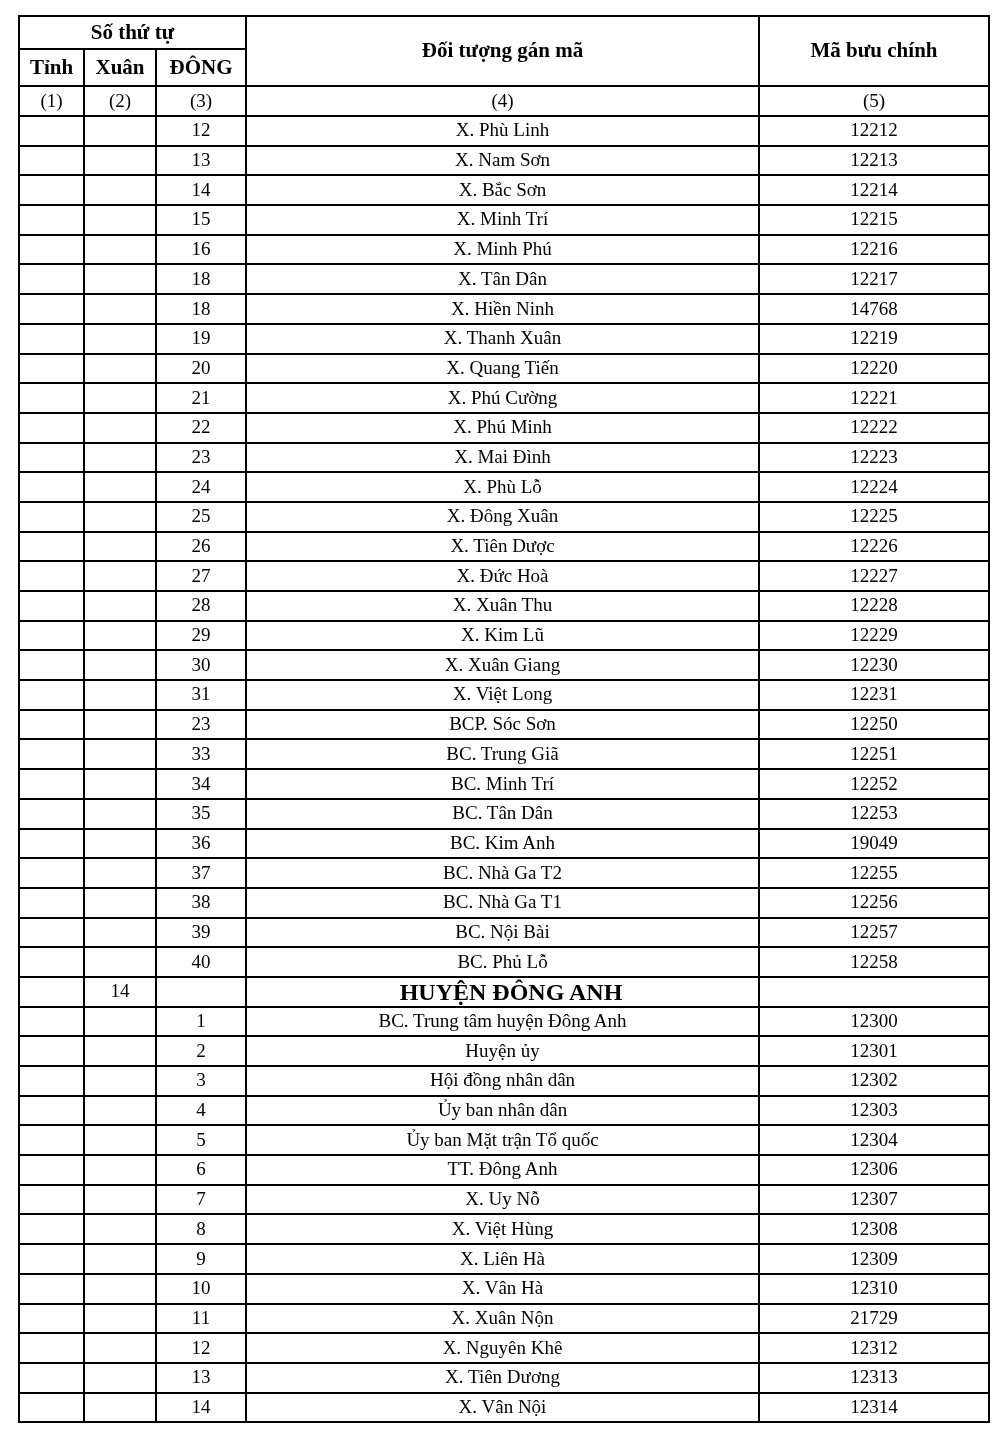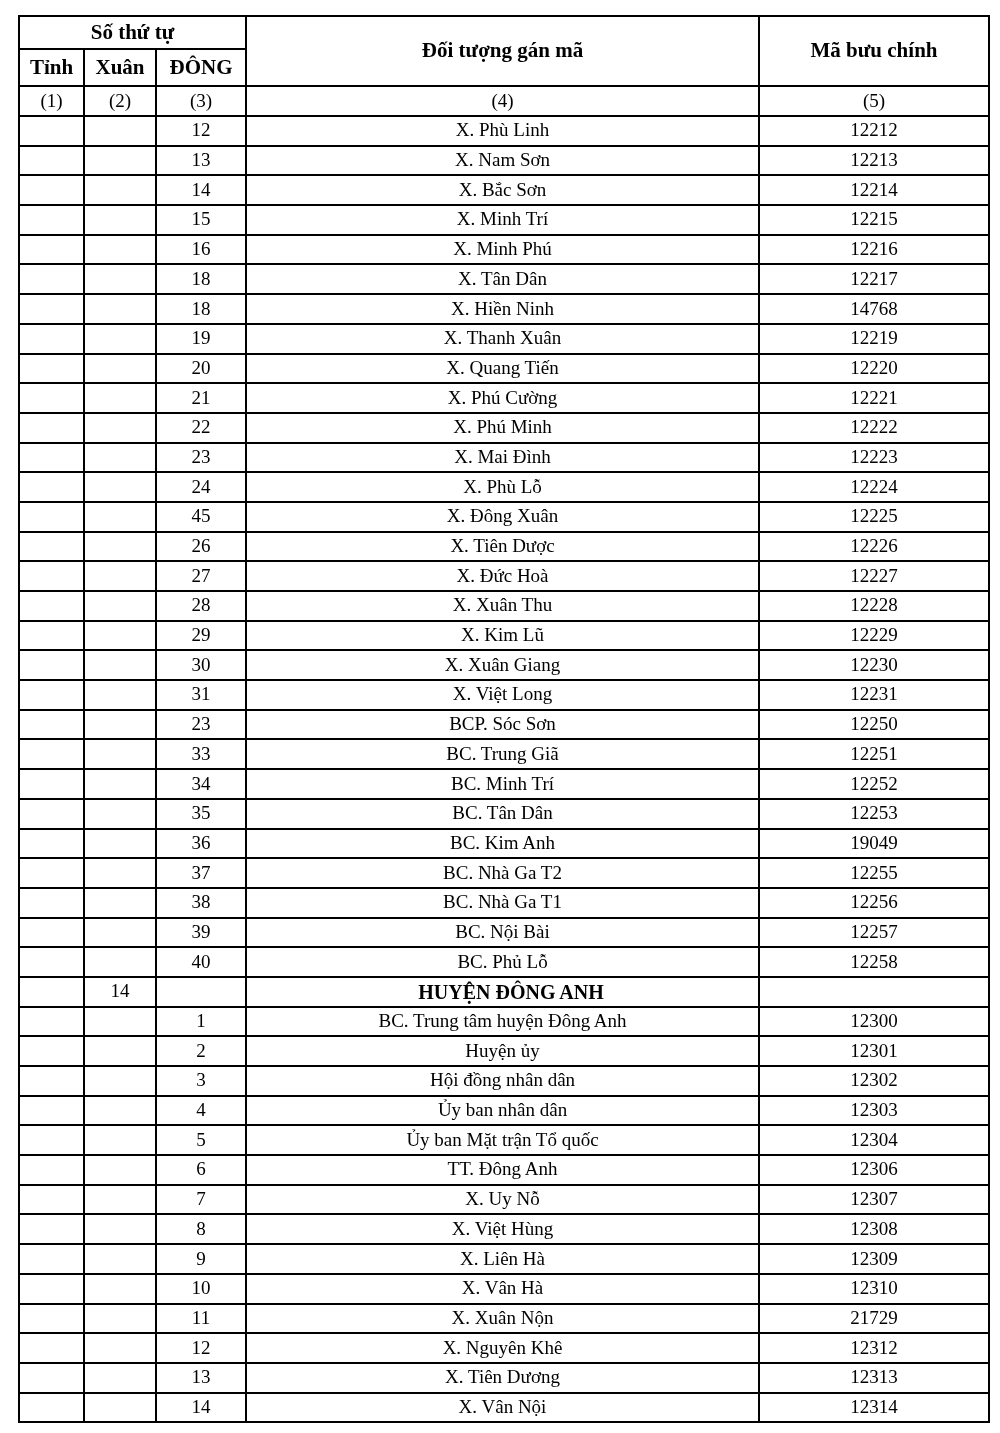--- a/index.html
+++ b/index.html
@@ -51,21 +51,21 @@
 
   tbody tr { height: 29.7px; margin-left: 44px; }
   td.obj {
     text-align: left;
     padding-left: 5px;
   }
   td.obj.section {
     text-align: center;
     padding-left: 17px;
     font-weight: bold;
-    font-size: 20px;
+    font-size: 24px;
   }
 </style>
 </head>
 <body>
 
 <div class="page">
   <table class="postal">
     <colgroup>
       <col class="c1">
         <col class="c2">
@@ -180,21 +180,21 @@
         <tr>
           <td></td>
           <td></td>
           <td>24</td>
           <td class="obj">X. Phù Lỗ</td>
           <td>12224</td>
         </tr>
         <tr>
           <td></td>
           <td></td>
-          <td>45</td>
+          <td>25</td>
           <td class="obj">X. Đông Xuân</td>
           <td>12225</td>
         </tr>
         <tr>
           <td></td>
           <td></td>
           <td>26</td>
           <td class="obj">X. Tiên Dược</td>
           <td>12226</td>
         </tr>

